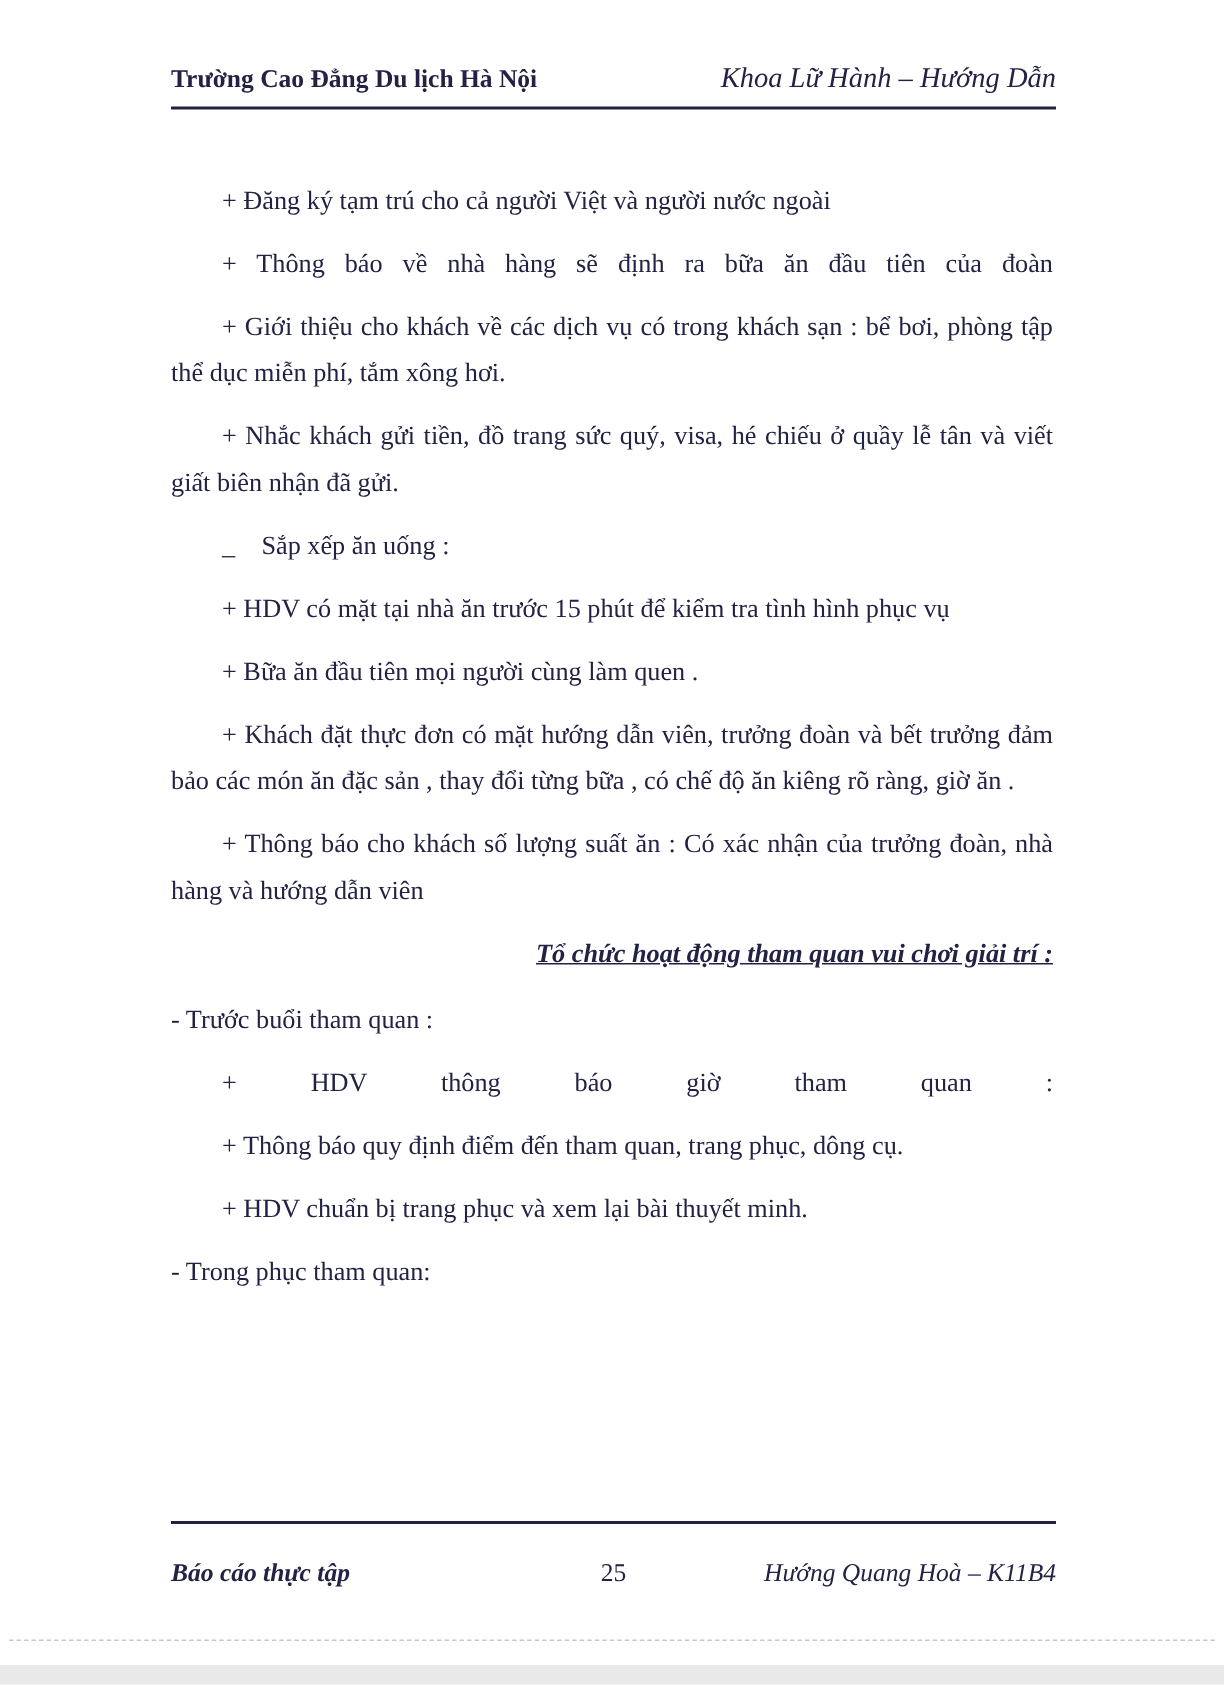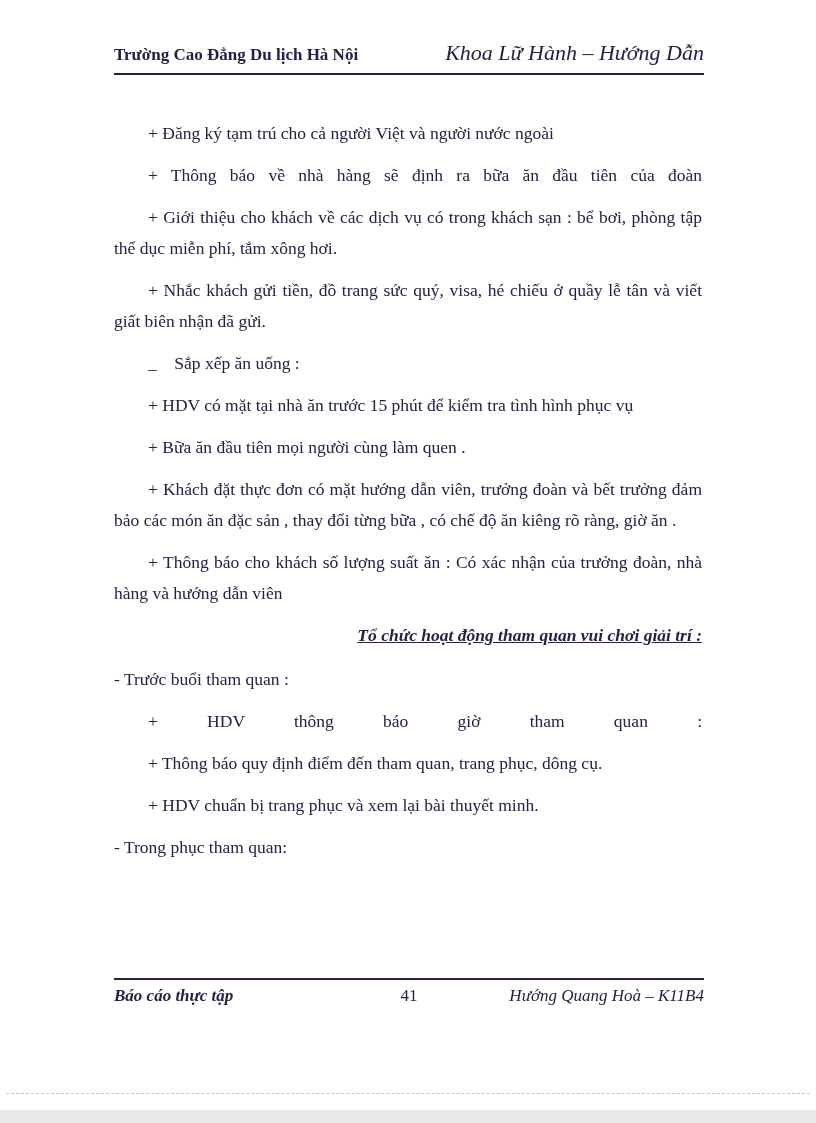--- a/index.html
+++ b/index.html
@@ -31,21 +31,21 @@
     border-bottom: 2.5px solid #222244;
     padding-bottom: 7px;
     line-height: 22px;
   }
   .header-left {
     font-weight: bold;
     font-size: 17px;
   }
   .header-right {
     font-style: italic;
-    font-size: 22px;
+    font-size: 19px;
   }
   
   .content {
     position: absolute;
     top: 118px;
     left: 114px;
     right: 114px;
     height: 902px;
     overflow: hidden;
   }
@@ -66,25 +66,25 @@
     font-weight: bold;
     font-style: italic;
     text-decoration: underline;
     text-align: right;
     text-indent: 0;
     margin: 4px 0 13px 62px;
   }
   
   .footer {
     position: absolute;
-    top: 978px;
+    top: 1014px;
     left: 114px;
     right: 112px;
     border-top: 2px solid #222244;
-    padding-top: 5px;
+    padding-top: 22px;
     display: flex;
     align-items: flex-end;
     line-height: 22px;
     font-size: 17px;
   }
   .footer-left {
     flex: 1;
     font-weight: bold;
     font-style: italic;
     text-align: left;
@@ -130,19 +130,19 @@
       <p class="block heading">Tổ chức hoạt động tham quan vui chơi giải trí :</p>
       <p class="block left">- Trước buổi tham quan :</p>
       <p class="block item stretch">+ HDV thông báo giờ tham quan :</p>
       <p class="block item">+ Thông báo quy định điểm đến tham quan, trang phục, dông cụ.</p>
       <p class="block item">+ HDV chuẩn bị trang phục và xem lại bài thuyết minh.</p>
       <p class="block left">- Trong phục tham quan:</p>
     </div>
 
   <div class="footer">
     <span class="footer-left">Báo cáo thực tập</span>
-    <span class="footer-center">41</span>
+    <span class="footer-center">25</span>
     <span class="footer-right">Hướng Quang Hoà – K11B4</span>
   </div>
 
   <div class="page-bottom-edge"></div>
 
 </div>
 
 </body></html>

